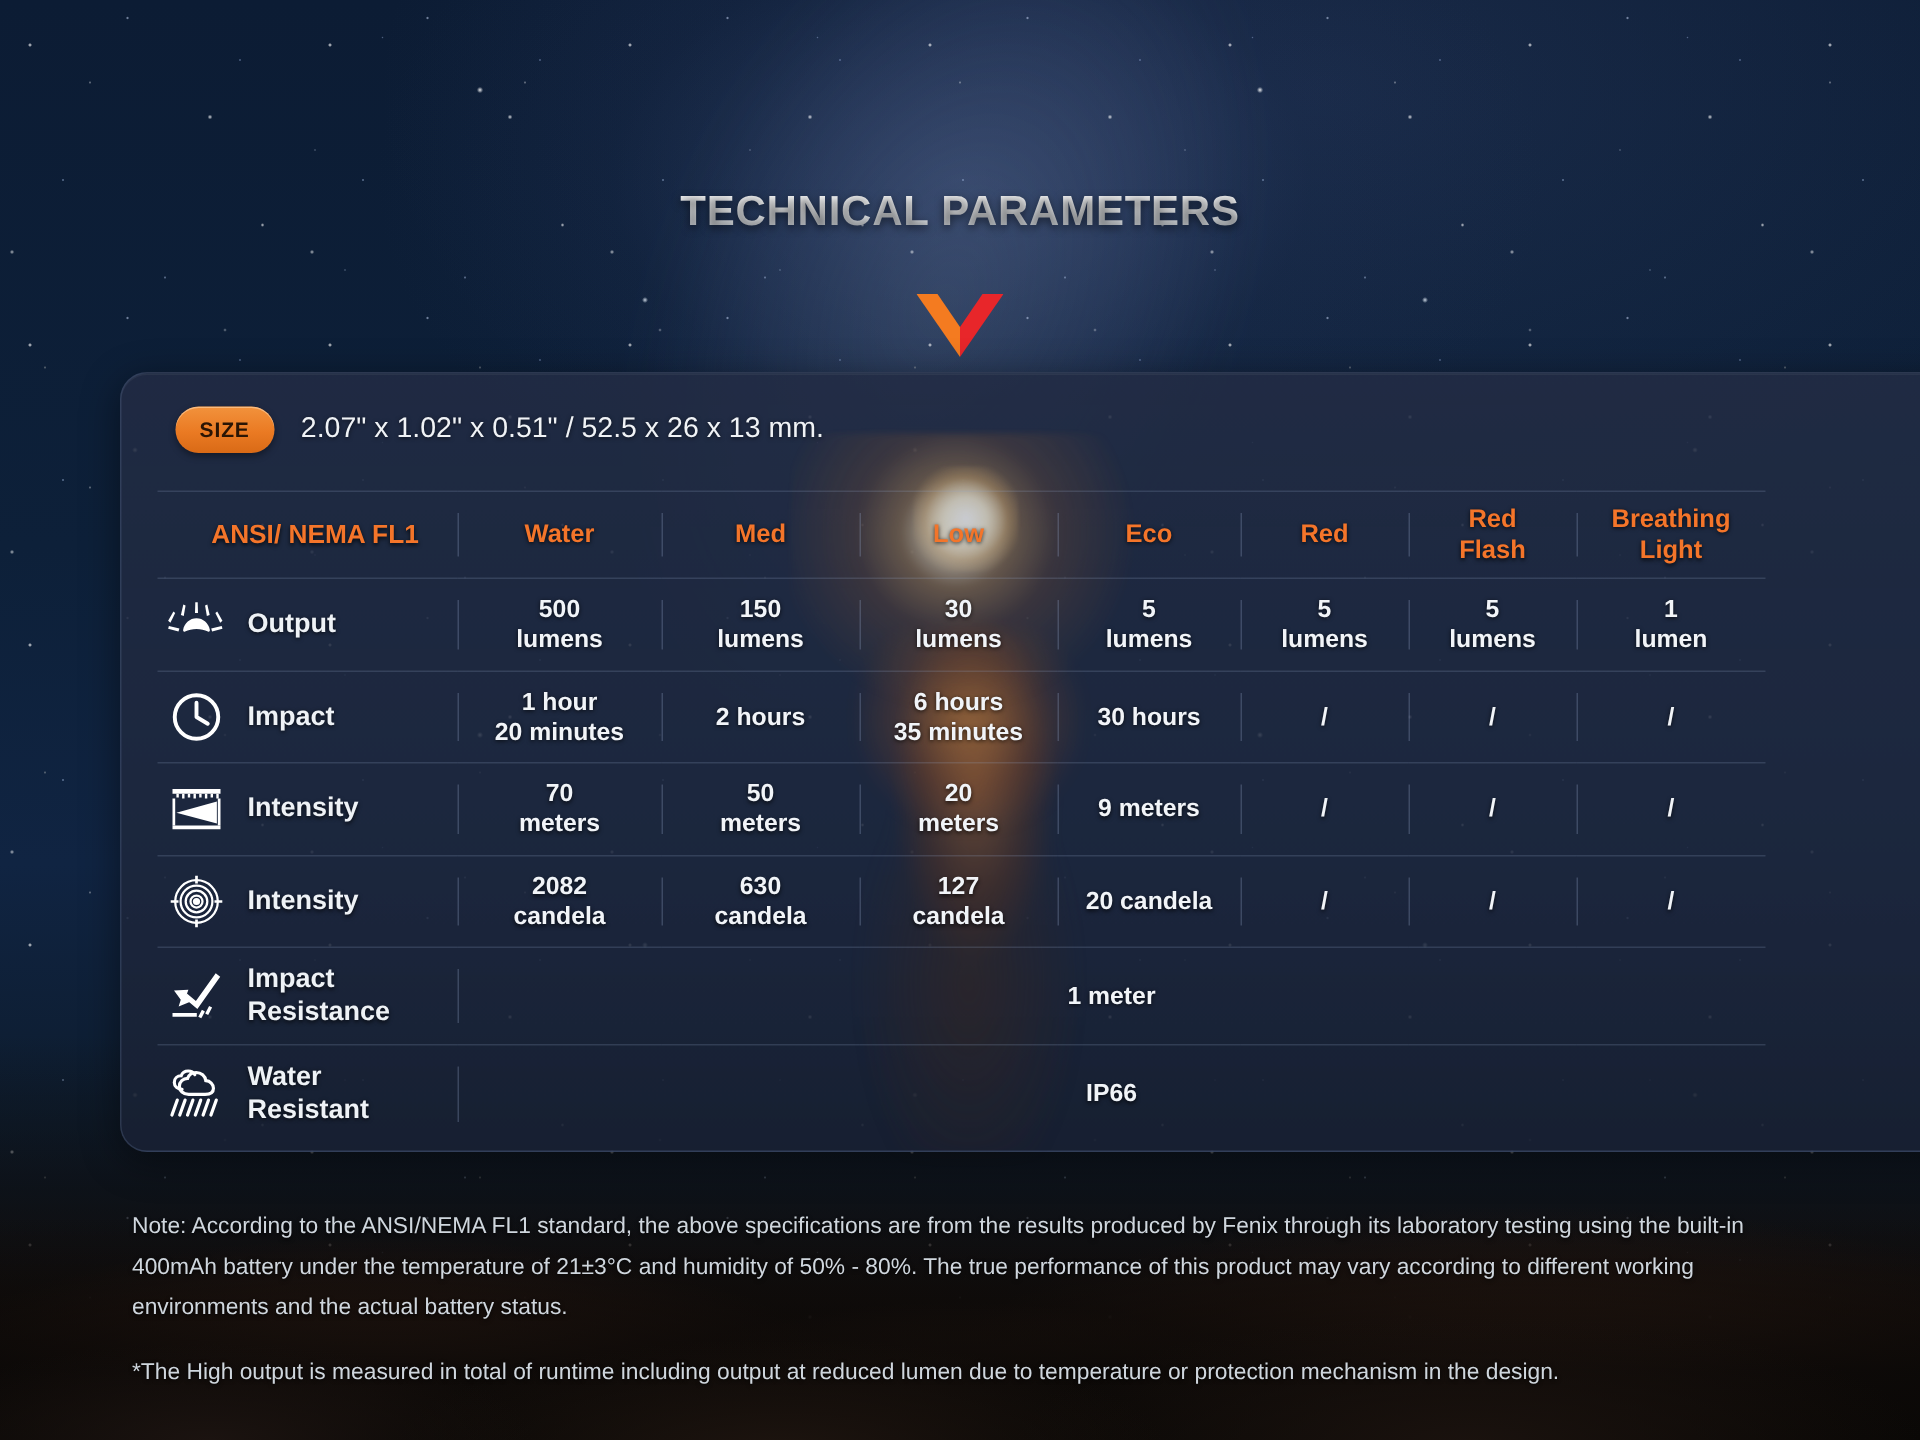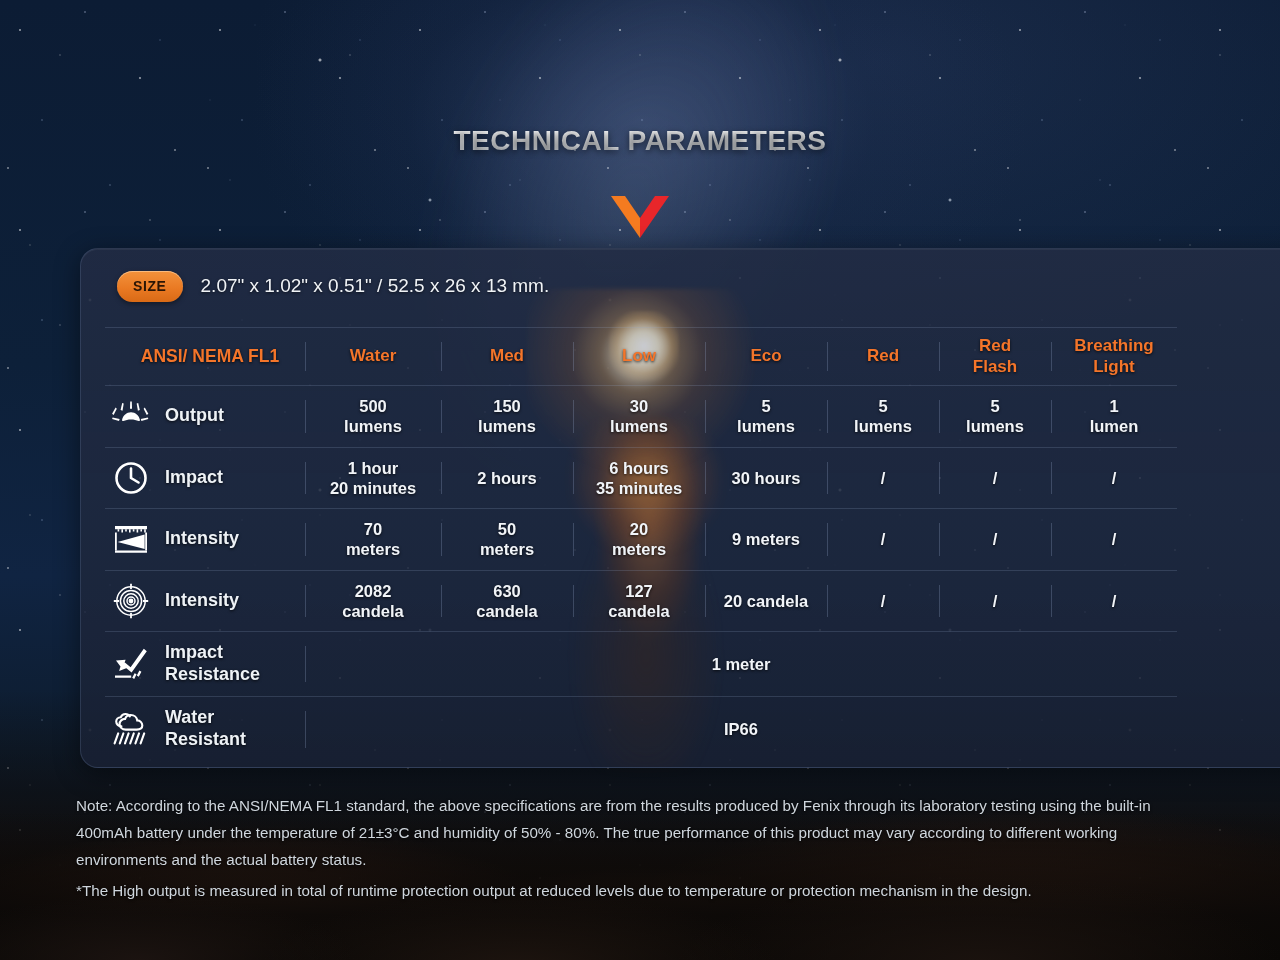--- a/index.html
+++ b/index.html
@@ -191,21 +191,21 @@
   .ic{ width:40px; height:40px; flex:0 0 40px; display:flex; align-items:center; justify-content:center; }
   .ic svg{ display:block; }
   .lbltext{ white-space:pre-line; }
 
   
   .note{
     position:absolute; left:72px; top:788px; width:1140px;
     color:#cfd6dd; font-size:15.2px; line-height:1.78;
     text-shadow:0 1px 3px rgba(0,0,0,.85);
   }
-  .note p{ margin:4px; }
+  .note p{ margin:16px; }
 </style>
 </head>
 <body>
 
 <div id="stage">
 
   <div class="milky"></div>
   <div class="stars s1"></div>
   <div class="stars s2"></div>
   <div class="stars s3"></div>
@@ -424,16 +424,16 @@
             <td class="vdiv" colspan="7">IP66</td>
           </tr>
 
         </tbody>
       </table>
     </div>
   </div>
 
   <div class="note">
     <p>Note: According to the ANSI/NEMA FL1 standard, the above specifications are from the results produced by Fenix through its laboratory testing using the built-in 400mAh battery under the temperature of 21±3°C and humidity of 50% - 80%. The true performance of this product may vary according to different working environments and the actual battery status.</p>
-    <p>*The High output is measured in total of runtime protection output at reduced levels due to temperature or protection mechanism in the design.</p>
+    <p>*The High output is measured in total of runtime including output at reduced lumen due to temperature or protection mechanism in the design.</p>
   </div>
 
 </div>
 
 </body></html>

